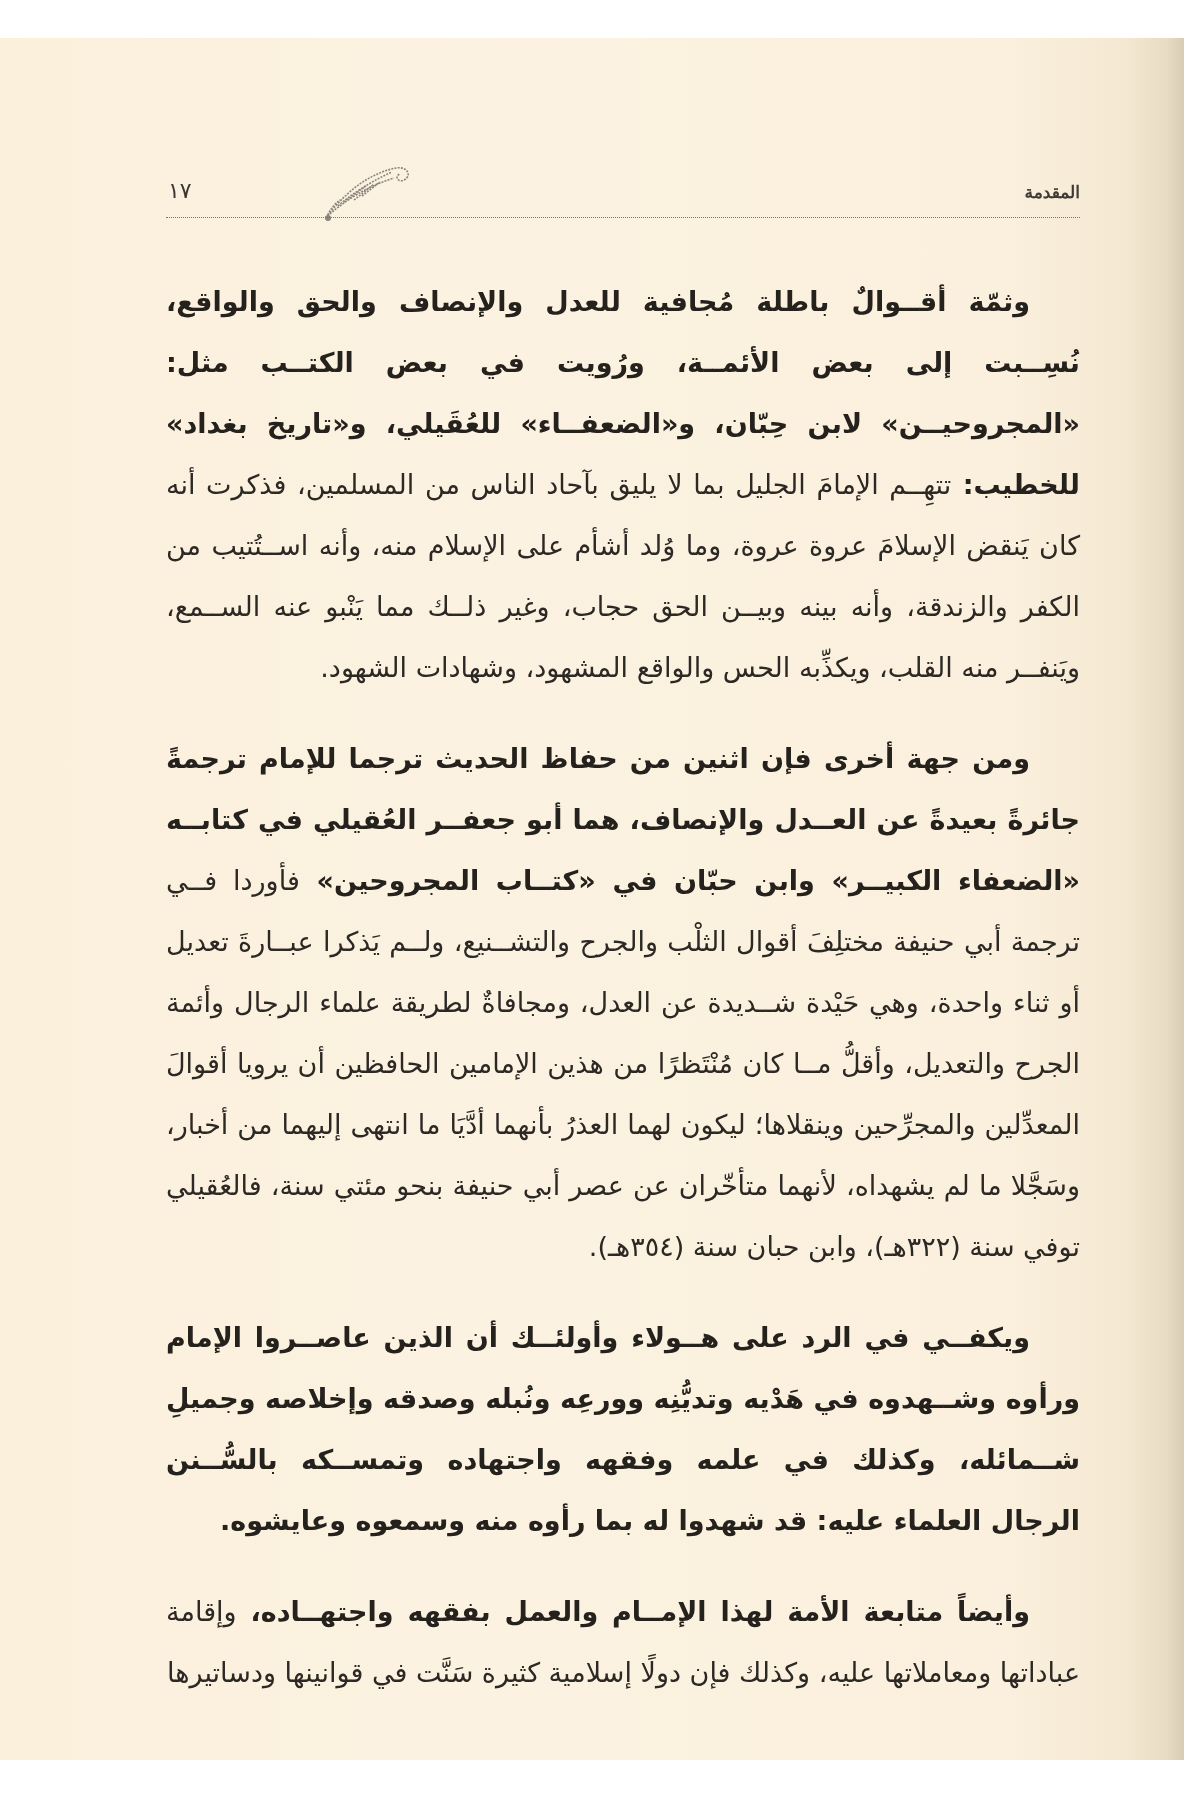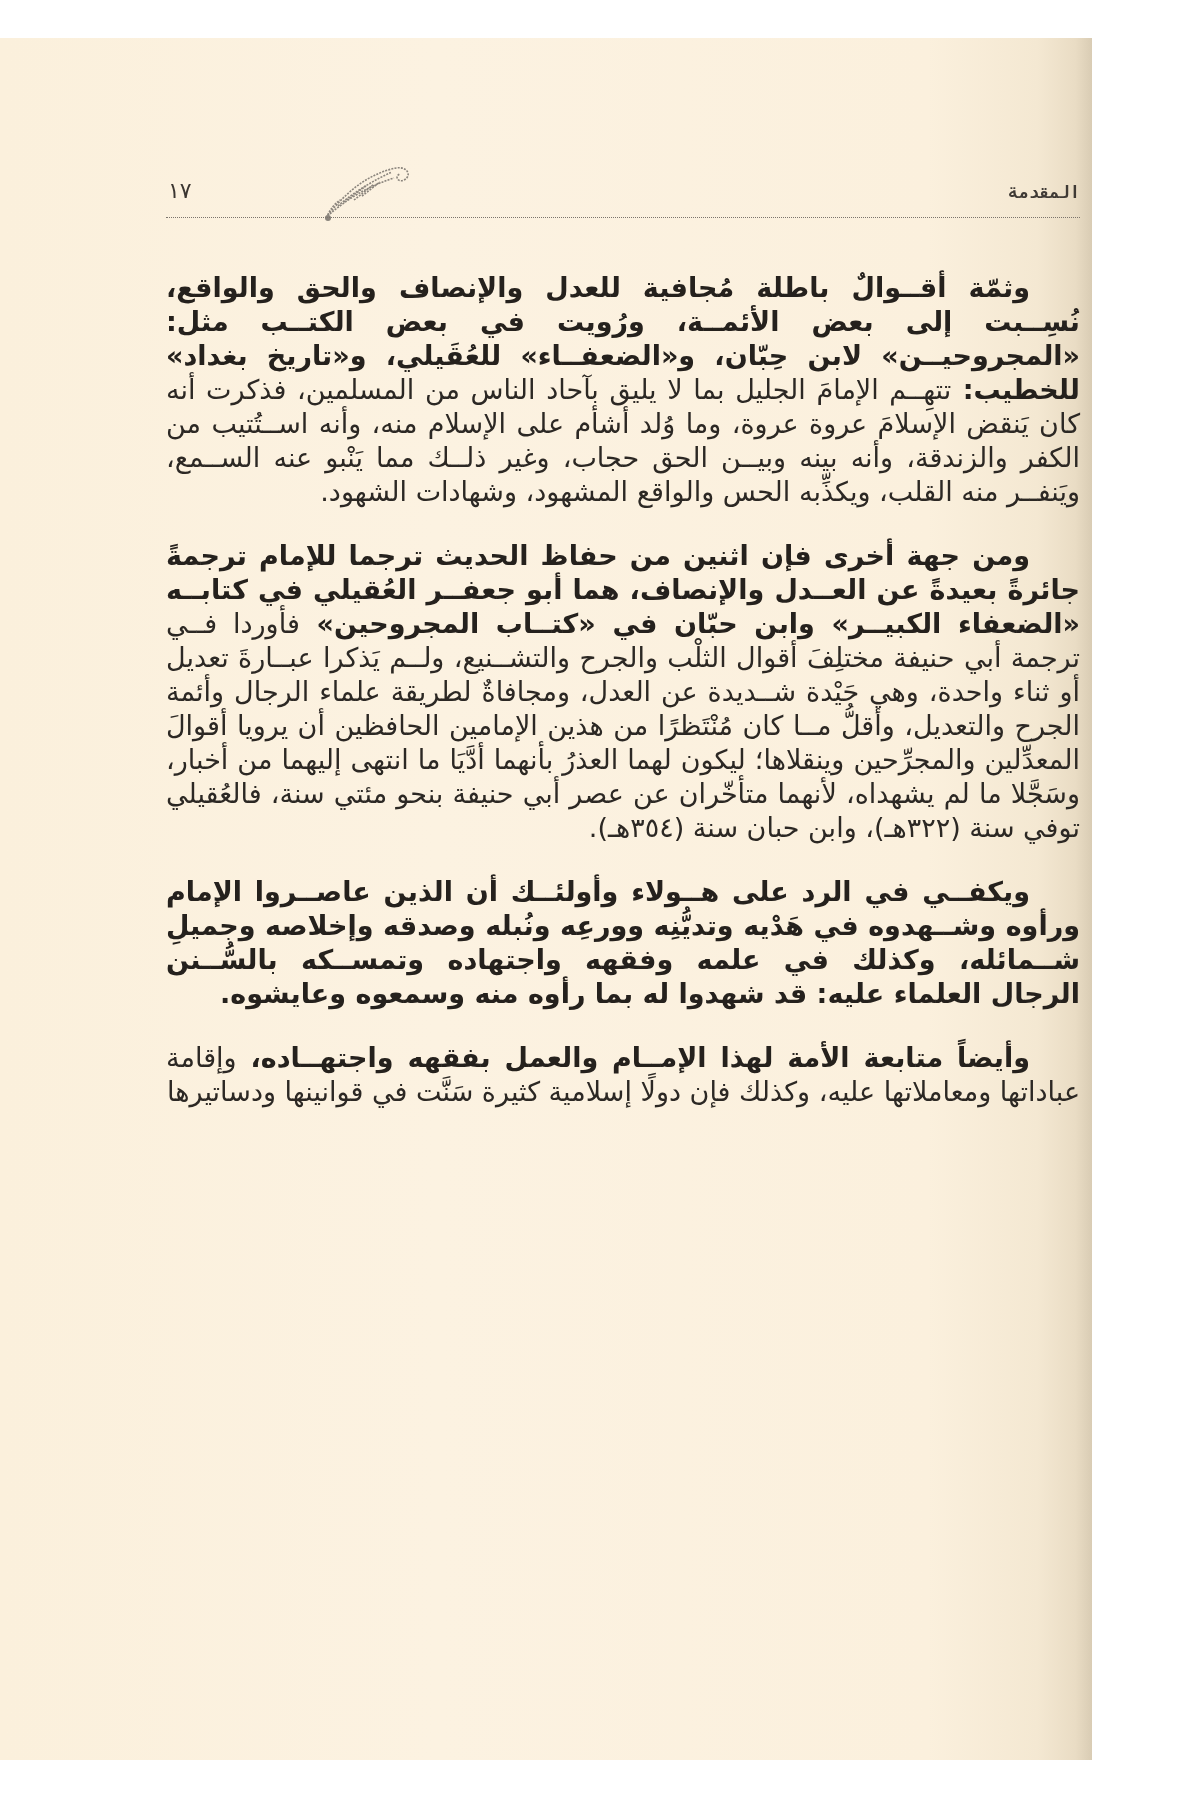--- a/index.html
+++ b/index.html
@@ -2,49 +2,49 @@
 <html><head>
 <meta charset="utf-8">
 <style>
   html, body { margin:0; padding:0; }
   body {
     width:1200px; height:1800px; position:relative; overflow:hidden;
     background:#ffffff;
     font-family:"DejaVu Sans", sans-serif;
   }
   .page {
-    position:absolute; left:0; top:38px; width:1092px; height:1722px;
+    position:absolute; left:0; top:38px; width:1184px; height:1722px;
     background:#fbf1df;
     background-image: linear-gradient(90deg, #fbf0dc 0%, #fcf2e1 40%, #fbf0dd 85%, #f4e8d2 95%, #e9dcc4 98.5%, #d9ccb4 100%);
   }
   .running-head {
     position:absolute; left:166px; top:100px; width:914px; height:82px;
   }
   .page-number {
     position:absolute; left:2px; top:40px;
     font-family:"DejaVu Sans", sans-serif; font-size:22px; color:#3b3631;
     direction:rtl;
   }
   .chapter-title {
     position:absolute; right:0; top:44px;
-    font-family:Liberation Mono, monospace; font-size:17px; font-weight:bold; color:#3f3a35;
+    font-family:Liberation Sans, sans-serif; font-size:17px; font-weight:bold; color:#3f3a35;
     direction:rtl;
     text-align:center;
   }
   .head-rule {
     position:absolute; left:0; right:0; top:79px; height:0;
     border-top:1.5px dotted #7b746c;
   }
   .feather-icon {
     position:absolute; left:148px; top:18px; width:100px; height:66px;
   }
   .body-text {
     position:absolute; left:166px; top:233px; width:914px;
     direction:rtl; text-align:justify; text-align-last:right;
-    font-family:"DejaVu Sans", sans-serif; font-size:27px; line-height:34px;
+    font-family:"DejaVu Sans", sans-serif; font-size:27px; line-height:61px;
     color:#2c2824;
   }
   .para { margin:0 0 30px 0; text-indent:50px; }
   .para:last-child { margin-bottom:0; }
   .b { font-weight:bold; color:#25211d; }
   .r { font-weight:normal; }
 </style>
 </head>
 <body>
 

